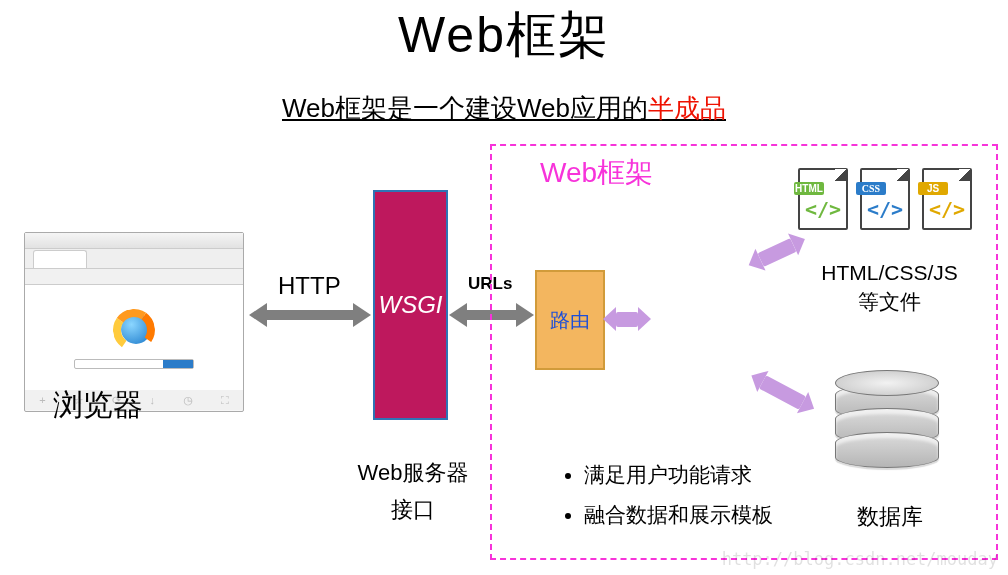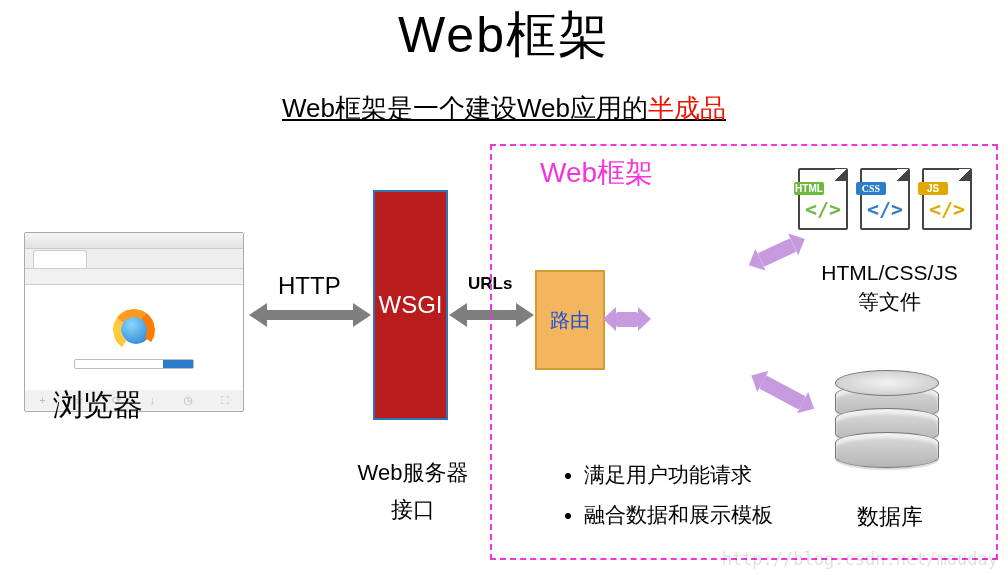--- a/index.html
+++ b/index.html
@@ -108,27 +108,28 @@
     position: absolute;
     left: 53px; top: 372px;
     font-size: 30px;
     margin-top: 13px;
   }
   
   .wsgi-box {
     position: absolute;
     left: 373px; top: 190px;
     width: 75px; height: 230px;
-    background: #b91c1c;
+    background: #be185d;
     border: 2px solid #2e74b5;
     color: #fff;
     display: flex;
     align-items: center;
     justify-content: center;
     font-size: 24px;
+    font-style: italic;
   }
   .wsgi-caption {
     position: absolute;
     left: 353px; top: 454px;
     width: 120px;
     text-align: center;
     font-size: 22px;
     line-height: 1.7;
   }
   

